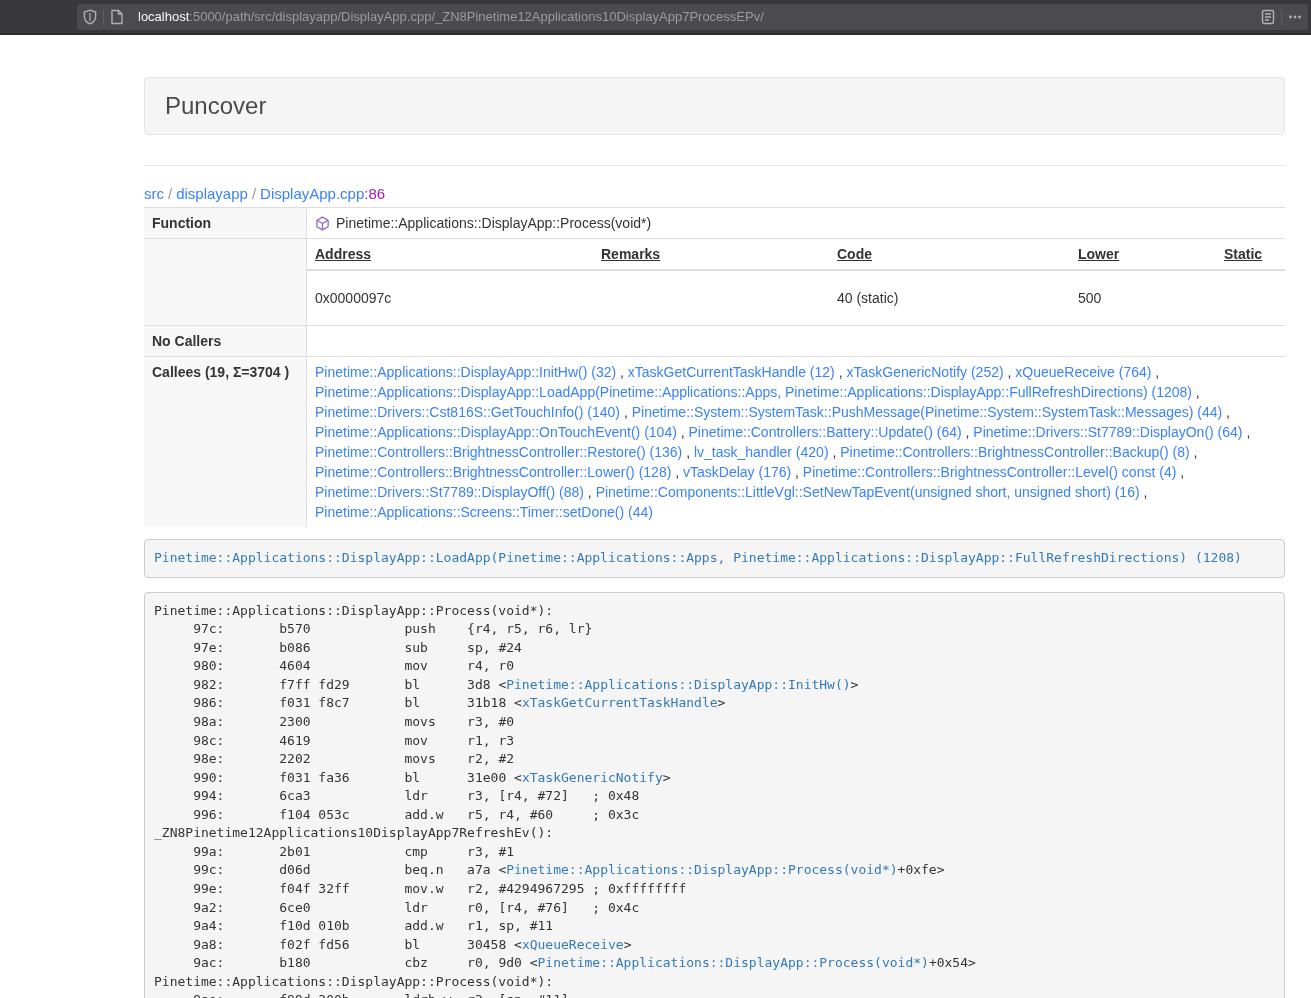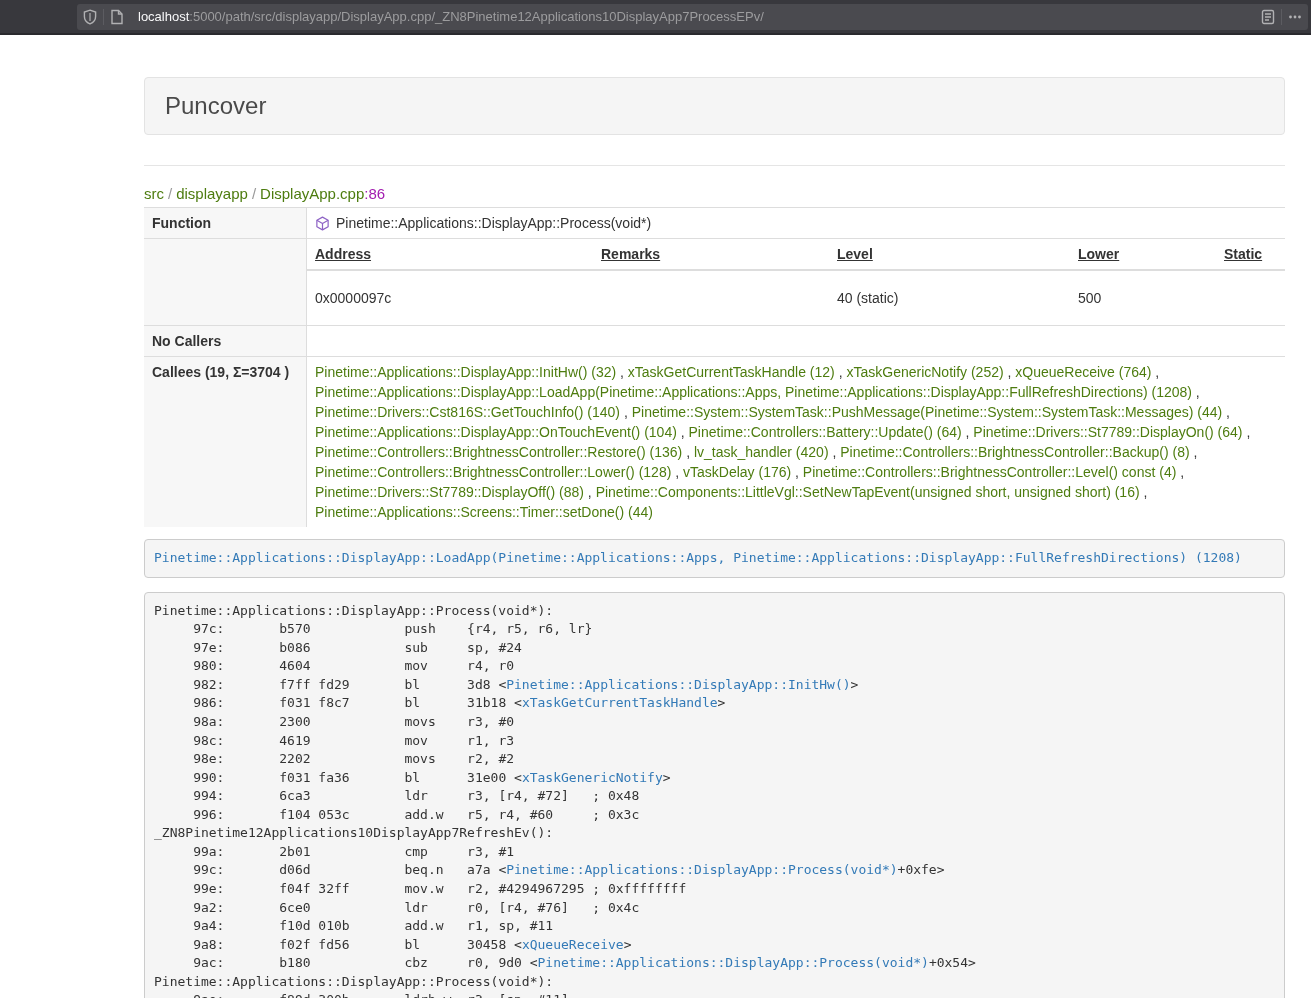--- a/index.html
+++ b/index.html
@@ -19,21 +19,21 @@
   .urltext{margin-left:8px;white-space:nowrap;overflow:hidden;flex:1;min-width:0;}
   .urltext .host{color:#f9f9fa;}
   .urltext .rest{color:#9c9c9e;}
   
   .container{margin-left:144px;width:1141px;}
   .well{background:#f5f5f5;border:1px solid #e3e3e3;border-radius:4px;
     margin-top:42px;padding:14px 20px;}
   .well .title{font-size:24px;color:#4a4a4a;}
   hr.rule{border:0;border-top:1px solid #e5e5e5;margin:30px 0 0 0;}
   .crumbs{margin-top:19px;font-size:15px;height:19px;}
-  a{color:#4d7c0f;text-decoration:none;cursor:pointer;}
+  a{color:#3b82f6;text-decoration:none;cursor:pointer;}
   .crumbs .sep{color:#999;padding:0 4px;}
   .crumbs .lineno{color:#a21caf;}
   
   table.ftable{width:100%;border-collapse:collapse;margin-top:3px;font-size:14px;color:#333;}
   table.ftable > tbody > tr{border-top:1px solid #ddd;}
   table.ftable > tbody > tr > th{
     width:146px;background:#f7f7f7;text-align:left;font-weight:bold;
     padding:5px 8px;vertical-align:top;border-right:1px solid #ddd;line-height:20px;}
   table.ftable > tbody > tr > td{padding:5px 8px;vertical-align:top;line-height:20px;}
   table.ftable > tbody > tr > td.nopad{padding:0;}
@@ -118,21 +118,21 @@
         </td>
       </tr>
       <tr>
         <th></th>
         <td class="nopad">
           <table class="itable">
             <tbody>
               <tr>
                 <th class="col-address">Address</th>
                 <th class="col-remarks">Remarks</th>
-                <th class="col-stack">Level</th>
+                <th class="col-stack">Code</th>
                 <th class="col-code">Lower</th>
                 <th>Static</th>
               </tr>
               <tr>
                 <td>0x0000097c</td>
                 <td></td>
                 <td>40 (static)</td>
                 <td>500</td>
                 <td></td>
               </tr>

